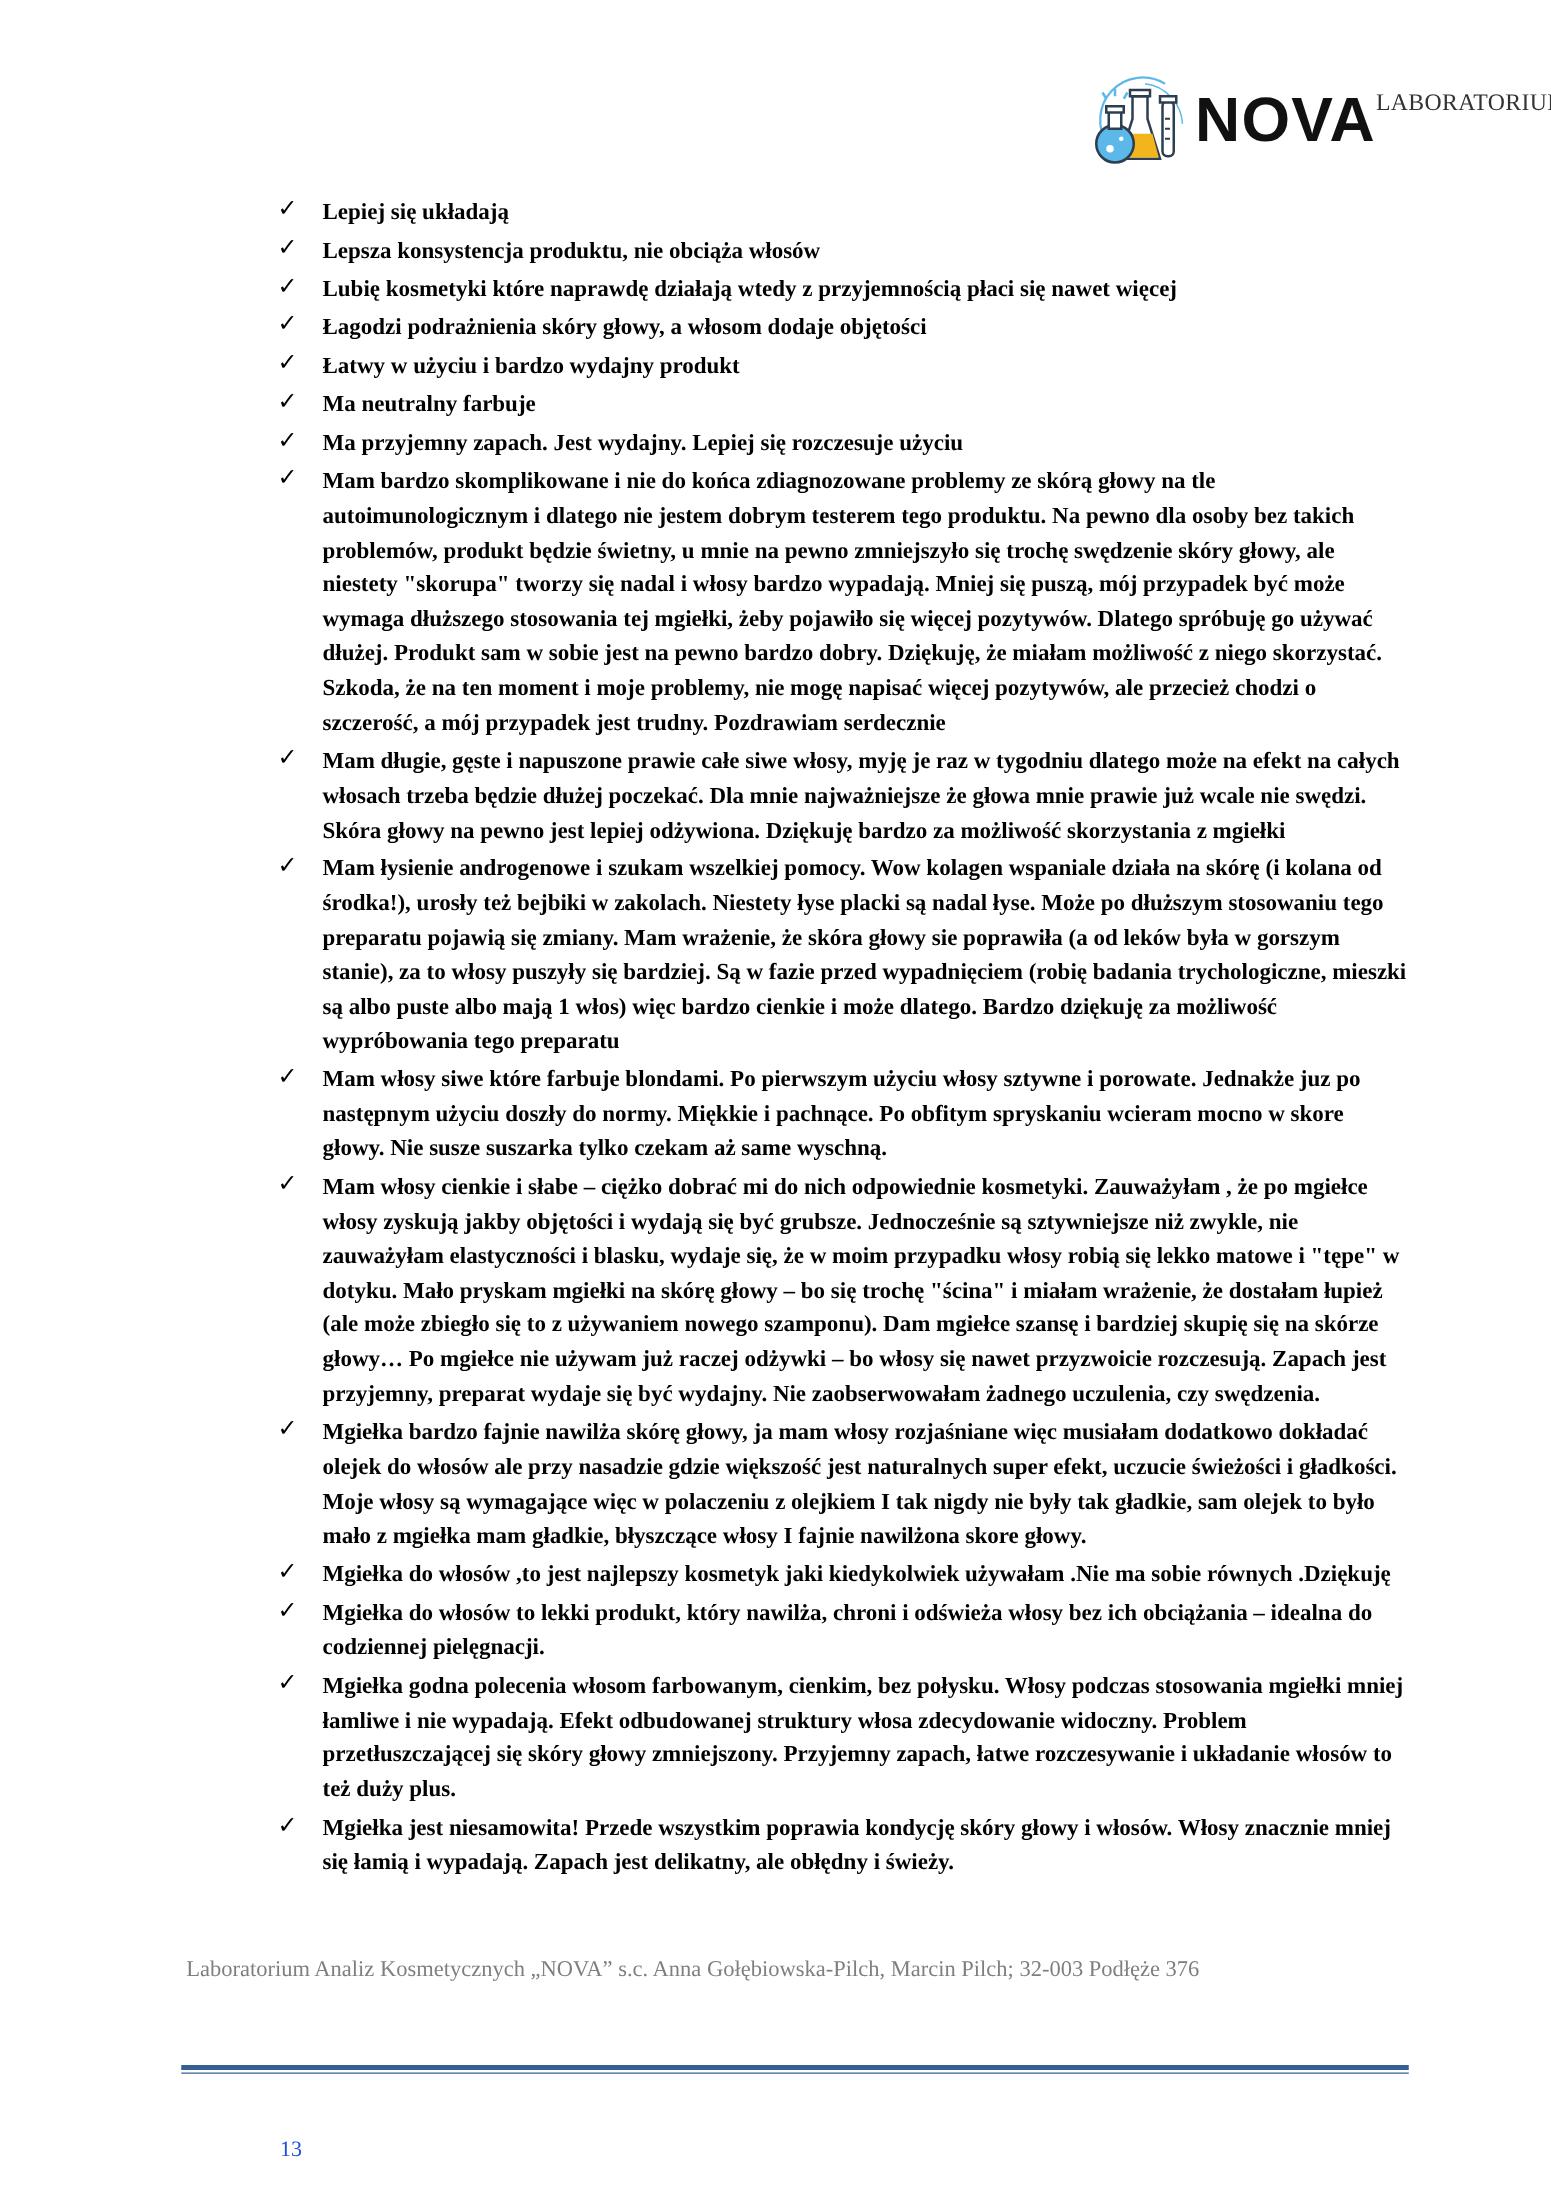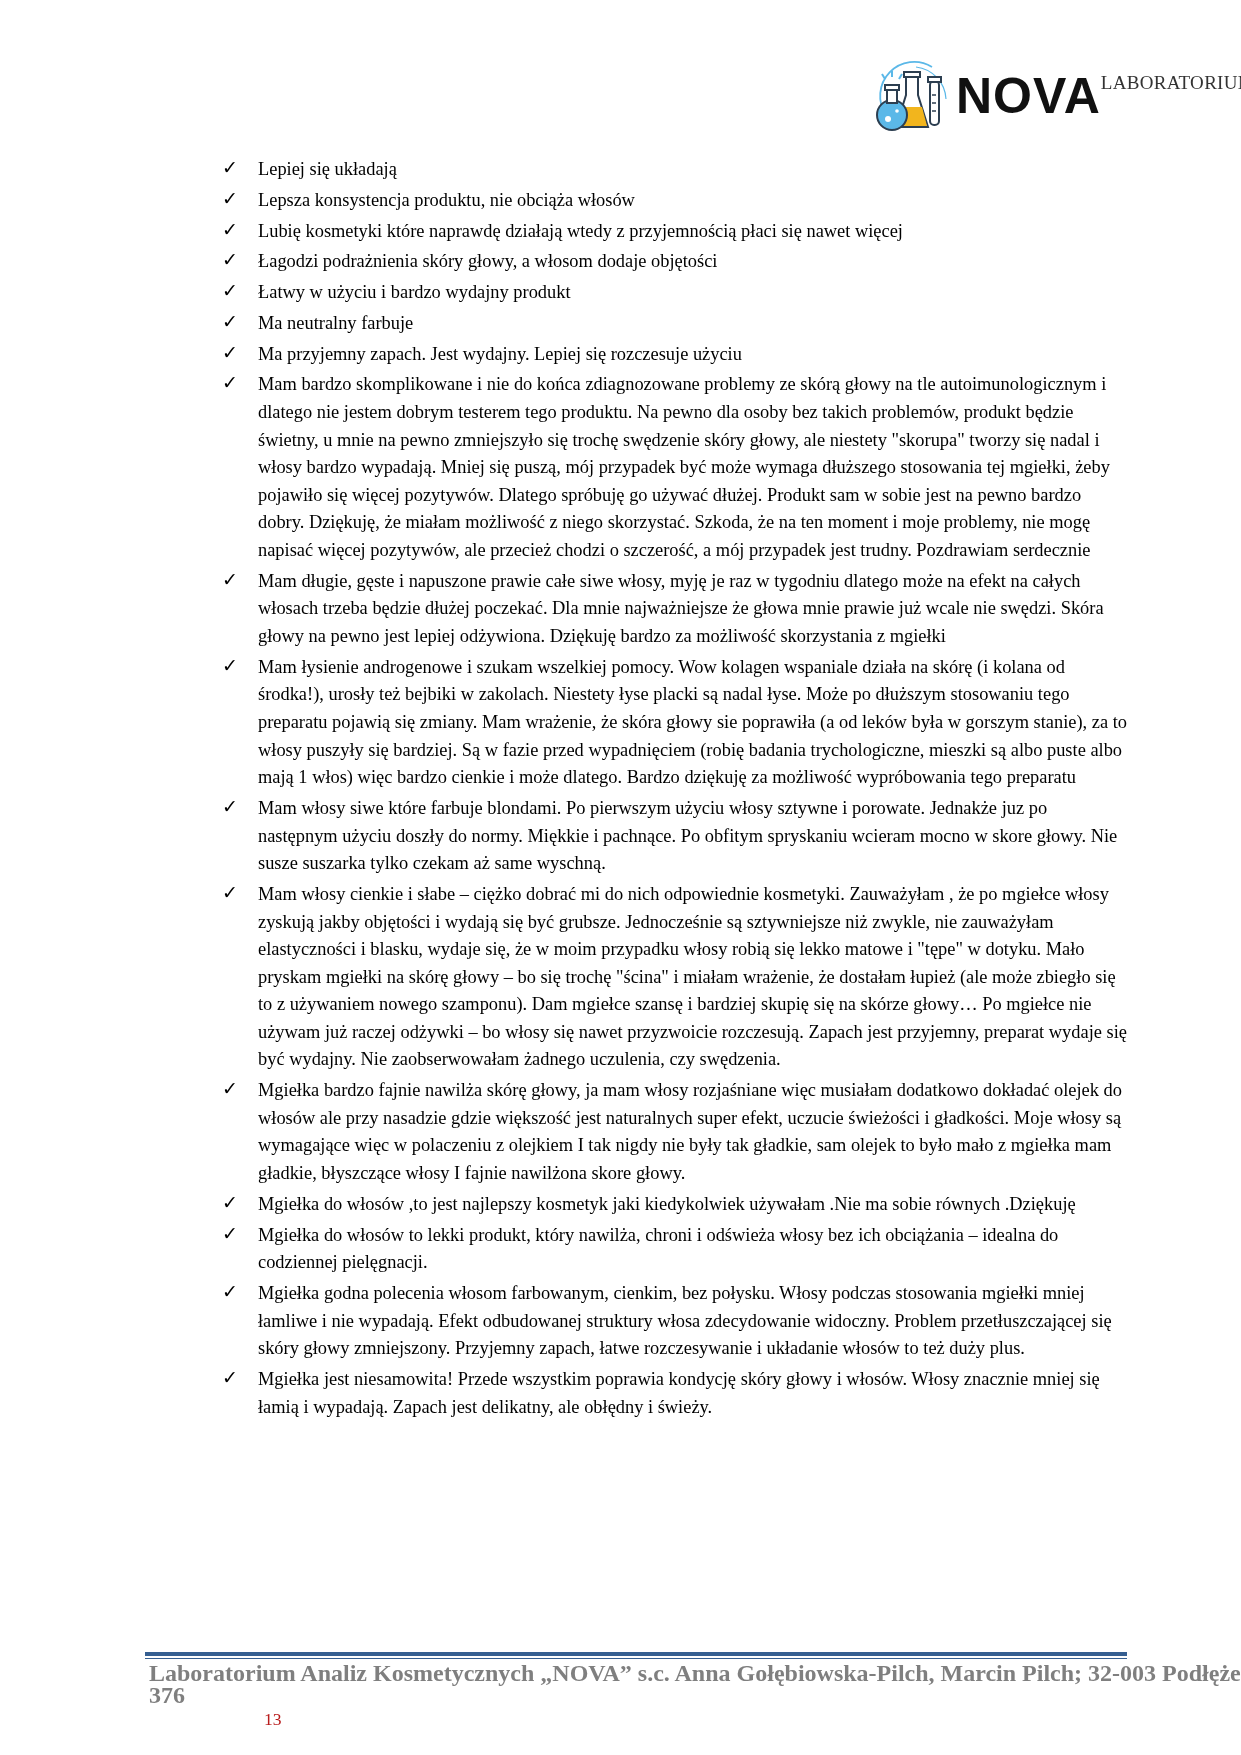--- a/index.html
+++ b/index.html
@@ -7,27 +7,27 @@
          font-family: "Liberation Serif", "DejaVu Serif", serif; color: #000; }
   .logo { position: absolute; left: 872px; top: 55px; width: 240px; height: 82px; display: flex; align-items: center; }
   .logo svg { width: 80px; height: 82px; flex: none; }
   .logo-text { margin-left: 4px; display: flex; flex-direction: row; line-height: 1; }
   .logo-name { font-family: "Liberation Sans", "DejaVu Sans", sans-serif; font-weight: bold; font-size: 50px; color: #111; letter-spacing: 1px; }
   .logo-sub { font-family: Liberation Serif, serif; font-size: 19px; color: #333; margin-top: 2px; letter-spacing: 0.3px; }
 
   .list { position: absolute; left: 222px; top: 156px; width: 905px; margin: 0; padding: 0; list-style: none; }
   .item { position: relative; padding-left: 36px; font-size: 18.4px; line-height: 27.6px; margin: 0 0 3.2px 0; }
   .check { position: absolute; left: 0; top: -2px; font-family: "DejaVu Sans", sans-serif; font-size: 19px; font-weight: bold; }
-  .item-text { display: block; }
+  .item-text { display: block; font-weight: bold; }
 
   .footer-rule { position: absolute; left: 145px; top: 1652px; width: 982px; }
   .rule-thick { height: 4px; background: #365f91; }
   .rule-thin { height: 1px; background: #365f91; margin-top: 2px; }
-  .footer { position: absolute; left: 149px; top: 1662px; font-size: 24px; line-height: 22px; color: #7f7f7f; font-weight: bold; }
-  .page-num { position: absolute; left: 224px; top: 1709px; font-size: 17.6px; color: #b91c1c; margin-left: 40px; }
+  .footer { position: absolute; left: 149px; top: 1564px; font-size: 18px; line-height: 22px; color: #7f7f7f; }
+  .page-num { position: absolute; left: 224px; top: 1709px; font-size: 17.6px; color: #1d4ed8; }
 </style>
 </head>
 <body>
 
 <div class="logo">
   <svg viewBox="0 0 80 82">
     <path d="M14 60 A34 34 0 0 1 60 12" fill="none" stroke="#5bb8e8" stroke-width="1.8"></path>
     <path d="M44 12 A34 34 0 0 1 74 44" fill="none" stroke="#5bb8e8" stroke-width="1.2"></path>
 
     <path d="M34 22 L34 40 L24 72 L56 72 L46 40 L46 22 Z" fill="#ffffff" stroke="#2c3e50" stroke-width="2"></path>

